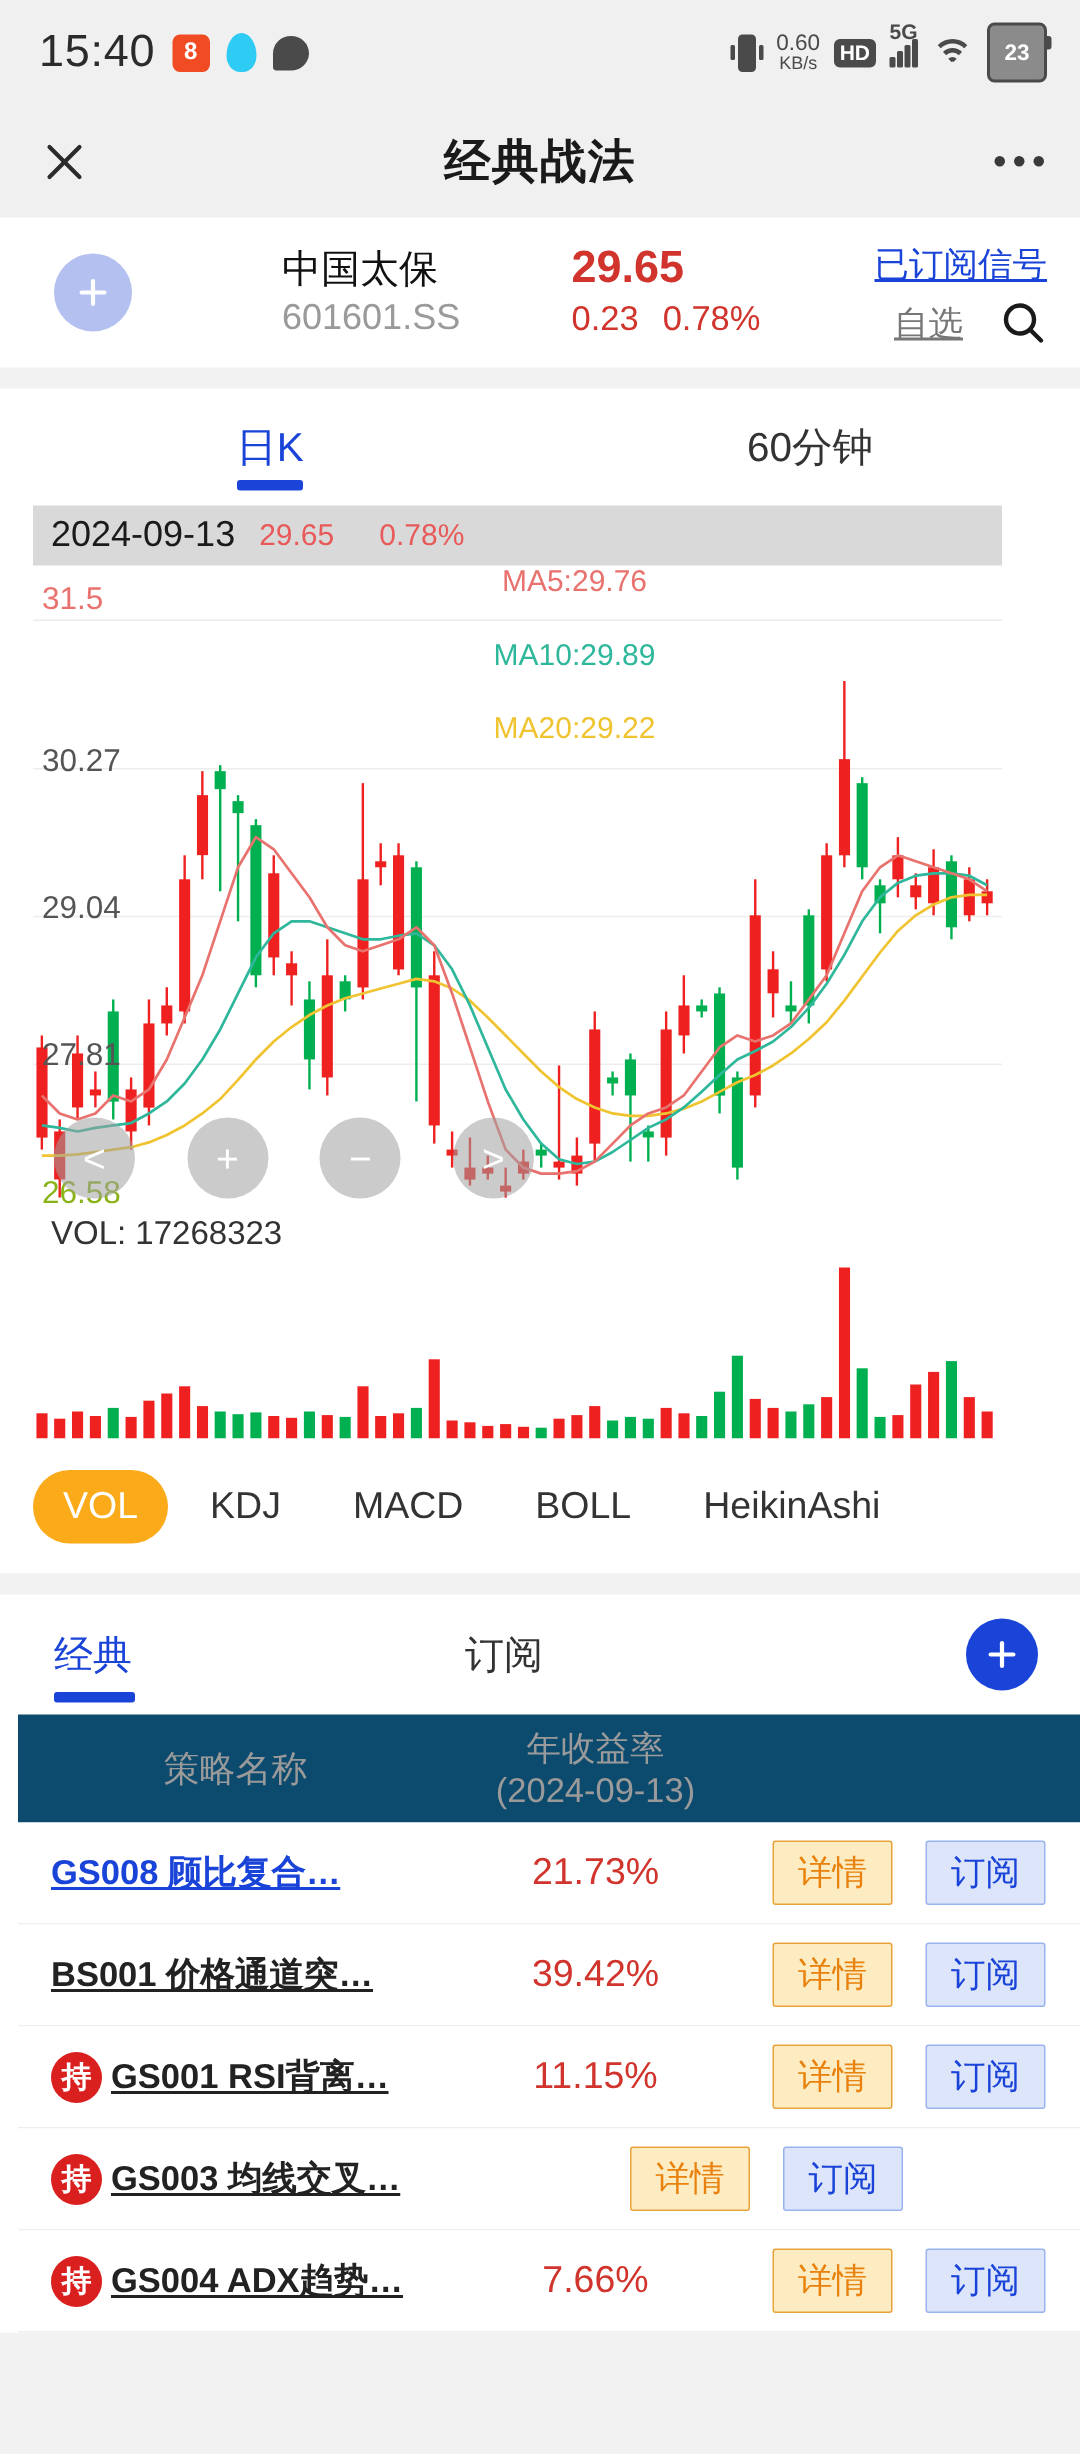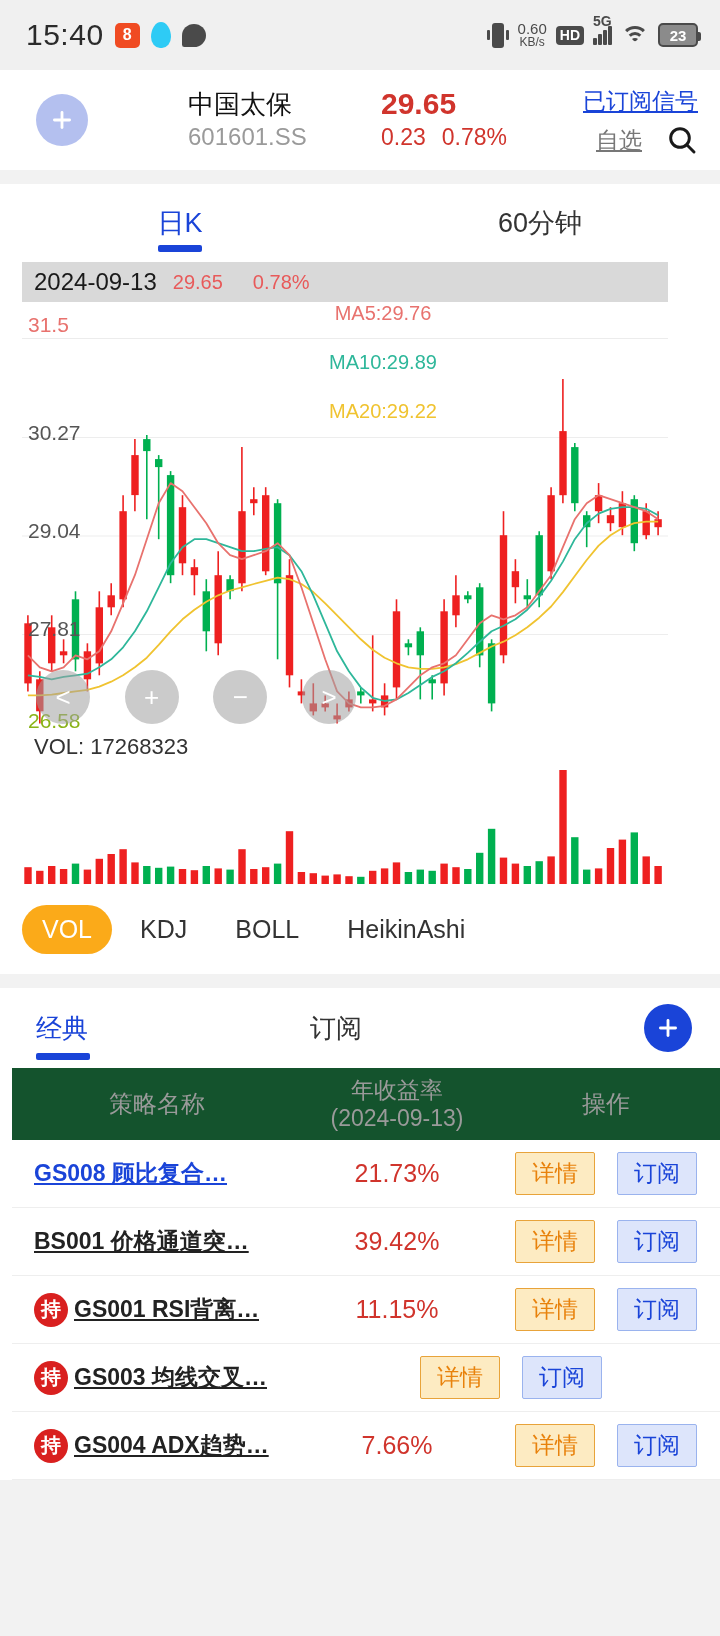--- a/index.html
+++ b/index.html
@@ -56,21 +56,21 @@
   .ic-wifi span {
     position: absolute; left: 50%; transform: translateX(-50%);
     border: 3px solid #4a4a4a; border-bottom-color: transparent;
     border-left-color: transparent; border-right-color: transparent;
     border-radius: 50%;
   }
   .w1 { width: 28px; height: 28px; top: 2px; }
   .w2 { width: 18px; height: 18px; top: 8px; }
   .w3 { width: 8px; height: 8px; top: 14px; }
   .ic-batt {
-    border: 2px solid #4a4a4a; border-radius: 5px; width: 40px; height: 24px;
+    border: 2px solid #4a4a4a; border-radius: 5px; width: 40px; height: 40px;
     background: #8b8b8b; color: #fff; font-size: 15px; font-weight: bold;
     display: flex; align-items: center; justify-content: center; position: relative;
   }
   .ic-batt::after {
     content: ''; position: absolute; right: -5px; top: 7px;
     width: 3px; height: 9px; background: #4a4a4a; border-radius: 0 2px 2px 0;
   }
 
   
   .navbar {
@@ -186,21 +186,21 @@
     content: ''; position: absolute; bottom: 8px; left: 0;
     width: 54px; height: 7px; background: #1a44d8; border-radius: 2px;
   }
   .strat-add {
     position: absolute; right: 28px; width: 48px; height: 48px; border-radius: 50%;
     background: #1a44d8; color: #fff; display: flex; align-items: center; justify-content: center;
   }
   .strat-add svg { width: 26px; height: 26px; }
 
   .thead {
-    background: #14532d; display: flex; align-items: center; height: 72px; color: #9a9a9a;
+    background: #0c4a6e; display: flex; align-items: center; height: 72px; color: #9a9a9a;
     font-size: 24px;
   }
   .th-name { width: 290px; text-align: center; }
   .th-ret { width: 190px; text-align: center; line-height: 28px; font-size: 23px; }
   .th-act { flex: 1; text-align: center; }
 
   .trow {
     display: flex; align-items: center; height: 68px; border-bottom: 1px solid #eee;
     background: #fff;
   }
@@ -258,20 +258,34 @@
       </div>
       <div class="ic-wifi">
         <span class="w1"></span>
           <span class="w2"></span>
           <span class="w3"></span>
       </div>
       <div class="ic-batt">23</div>
     </div>
   </div>
 
+  <div class="navbar">
+    <div class="nav-close">
+      <svg viewBox="0 0 24 24" fill="none" stroke="#2b2b2b" stroke-width="2.2" stroke-linecap="round">
+        <line x1="4" y1="4" x2="20" y2="20"></line>
+          <line x1="20" y1="4" x2="4" y2="20"></line>
+      </svg>
+    </div>
+    <div class="nav-title">经典战法</div>
+    <div class="nav-more">
+      <i></i>
+        <i></i>
+        <i></i>
+    </div>
+  </div>
 
   <div class="stockbar">
     <div class="avatar-add">
       <svg viewBox="0 0 24 24" stroke="#fff" stroke-width="2.6" stroke-linecap="round">
         <line x1="12" y1="5" x2="12" y2="19"></line>
           <line x1="5" y1="12" x2="19" y2="12"></line>
       </svg>
     </div>
     <div class="stk-name-wrap">
       <div class="stk-name">中国太保</div>
@@ -511,20 +525,21 @@
               <rect x="632.4" y="106.0" width="7.4" height="18.0" fill="#ee2020"></rect>
             </svg>
         </div>
 
       </div>
     </div>
 
     <div class="indtabs">
       <div class="indtab active">VOL</div>
       <div class="indtab">KDJ</div>
+      <div class="indtab">MACD</div>
       <div class="indtab">BOLL</div>
       <div class="indtab">HeikinAshi</div>
     </div>
   </div>
 
   <div class="gap"></div>
 
   <div class="strat-card">
     <div class="strat-tabs">
       <div class="strat-tab t1 active">经典</div>
@@ -536,21 +551,20 @@
         </svg>
       </div>
     </div>
 
     <div class="thead">
       <div class="th-name">策略名称</div>
       <div class="th-ret">
         <div>年收益率</div>
         <div>(2024-09-13)</div>
       </div>
-      <div class="th-act">操作</div>
     </div>
 
     <div id="rows">
         <div class="trow">
           <div class="td-name">
             <a class="strat-link blue">GS008 顾比复合…</a>
           </div>
           <div class="td-ret">21.73%</div>
           <div class="td-act">
             <button class="btn-detail">详情</button>

